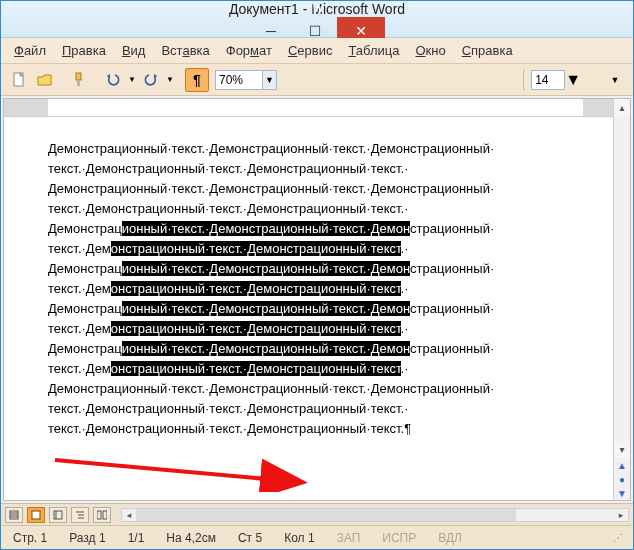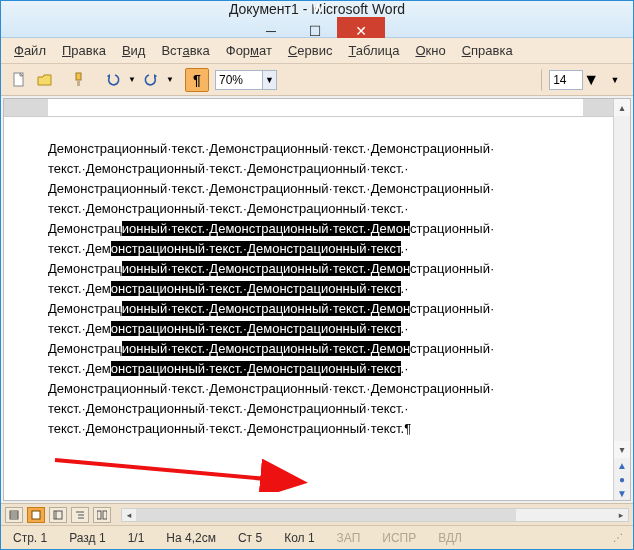--- a/index.html
+++ b/index.html
@@ -19,21 +19,21 @@
 
   .toolbar { height:32px; background:#f5e6d3; display:flex; align-items:center; padding:0 6px; gap:2px; border-bottom:1px solid #d4c3ac; }
   .tbtn { width:24px; height:24px; display:flex; align-items:center; justify-content:center; border:1px solid transparent; border-radius:2px; font-size:14px; }
   .tbtn.sep { width:6px; border:none; }
   .tbtn svg { width:16px; height:16px; }
   .tbtn.active { background:#f9b662; border:1px solid #c77e1a; }
   .zoom { margin-left:4px; display:flex; align-items:center; }
   .zoom input { width:48px; height:20px; font-size:12px; border:1px solid #a9b7c9; padding:1px 3px; background:#fff; }
   .zoom .dd { width:14px;height:20px;border:1px solid #a9b7c9;border-left:none;background:#e9eef6;display:flex;align-items:center;justify-content:center;font-size:9px;}
   .toolbar .spacer { flex:1; }
-  .fontsize { display:flex; align-items:center; margin-right:2px; }
+  .fontsize { display:flex; align-items:center; margin-right:20px; }
   .fontsize input { width:34px; height:20px; font-size:12px; border:1px solid #a9b7c9; background:#fff; padding:1px 3px; }
 
   .docframe { flex:1; background:#f0f0f0; border:1px solid #bcbcbc; margin:2px; position:relative; display:flex; }
   .docarea { flex:1; display:flex; flex-direction:column; }
   .hruler { height:18px; background:#fff; border-bottom:1px solid #ccc; position:relative; }
   .hruler .shade { position:absolute; top:0; bottom:0; background:#d9d9d9; }
   .page { flex:1; background:#fff; overflow:hidden; position:relative; padding:22px 18px 8px 44px; }
   .text { font-family:"Times New Roman",serif; font-size:13px; line-height:20px; color:#000; white-space:normal; width:540px; }
   .text .sel { background:#000; color:#fff;margin-top:40px; }
   .vscroll { width:17px; background:#f0f0f0; border-left:1px solid #d0d0d0; display:flex; flex-direction:column; }

